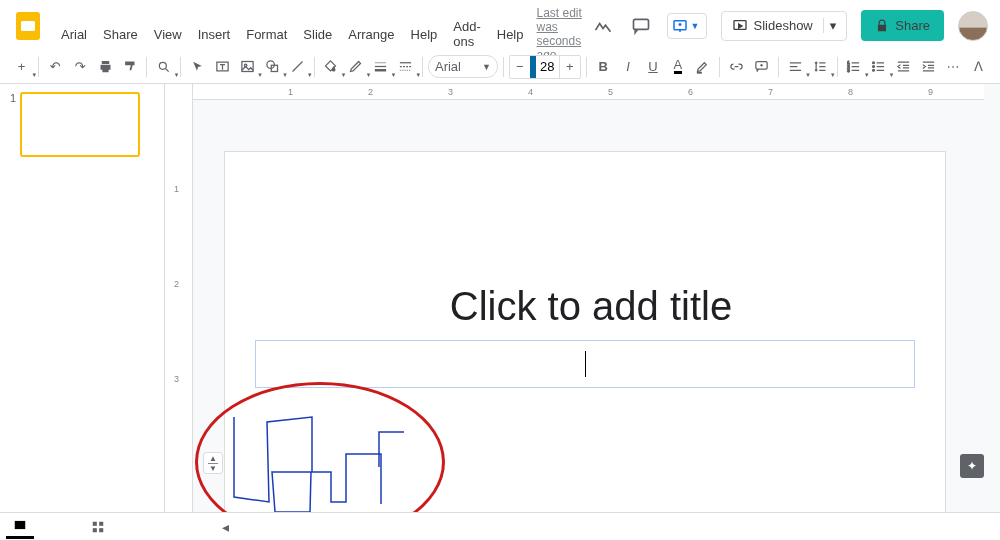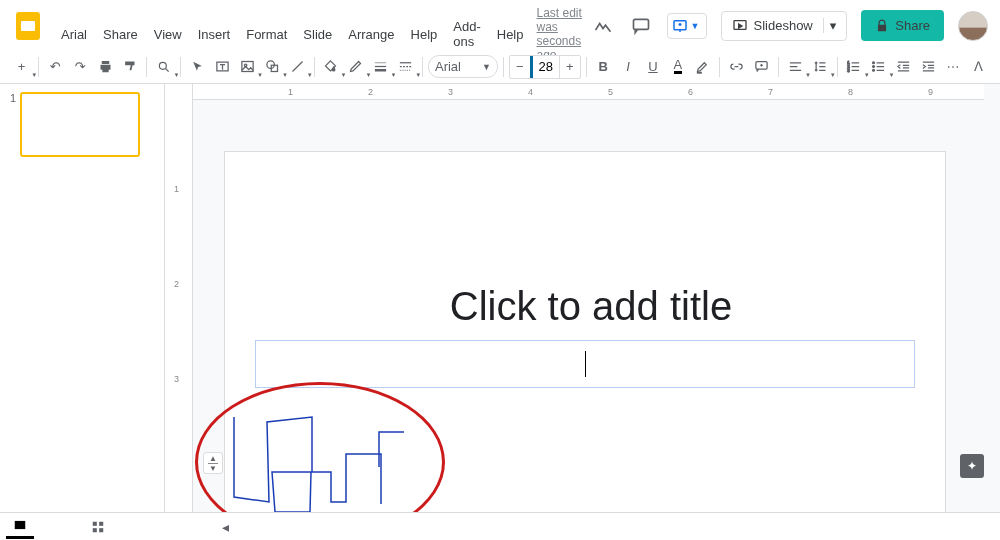--- a/index.html
+++ b/index.html
@@ -25,21 +25,21 @@
   .avatar { width:30px; height:30px; border-radius:50%; background:linear-gradient(180deg,#d6cdc4 55%,#8b6f5a 56%); border:1px solid #ccc;}
   
   
   .toolbar { display:flex; align-items:center; padding:4px 10px; border-bottom:1px solid #dadce0; height:34px; gap:2px; overflow:hidden;}
   .tool { width:26px; height:26px; display:flex; align-items:center; justify-content:center; cursor:pointer; color:#5f6368; border-radius:3px; position:relative;}
   .tool.dd::after{ content:'▾'; font-size:7px; position:absolute; right:-3px; bottom:1px; color:#5f6368;}
   .sep{ width:1px; height:20px; background:#dadce0; margin:0 3px;}
   .font-select { border:1px solid #dadce0; border-radius:11px; padding:3px 6px; font-size:13px; min-width:70px; display:flex; align-items:center; justify-content:space-between; cursor:pointer;}
   .size-ctrl { display:flex; align-items:center; border:1px solid #dadce0; border-radius:2px;}
   .size-btn { width:20px; height:22px; display:flex; align-items:center; justify-content:center; cursor:pointer;}
-  .size-input { border:none; width:30px; text-align:center; height:22px; font-size:13px; border-left:3px solid #0369a1; border-right:1px solid #dadce0;}
+  .size-input { border:none; width:30px; text-align:center; height:22px; font-size:13px; border-left:6px solid #0369a1; border-right:1px solid #dadce0;}
   .bold{font-weight:700;} .italic{font-style:italic;} .underline{text-decoration:underline;}
   .underline-a { border-bottom:3px solid #000; line-height:10px; padding-bottom:1px;}
   .more-dots{letter-spacing:1px;}
   .collapse-up { margin-left:auto; }
   
   
   .workspace { display:flex; height: calc(100% - 50px - 34px - 28px); }
   .panel { width:165px; border-right:1px solid #dadce0; padding:8px 4px 4px 4px; position:relative;}
   .slide-thumb-row{ display:flex; gap:4px; align-items:flex-start; padding-left:6px;}
   .slide-num{ font-size:11px; color:#5f6368;}

